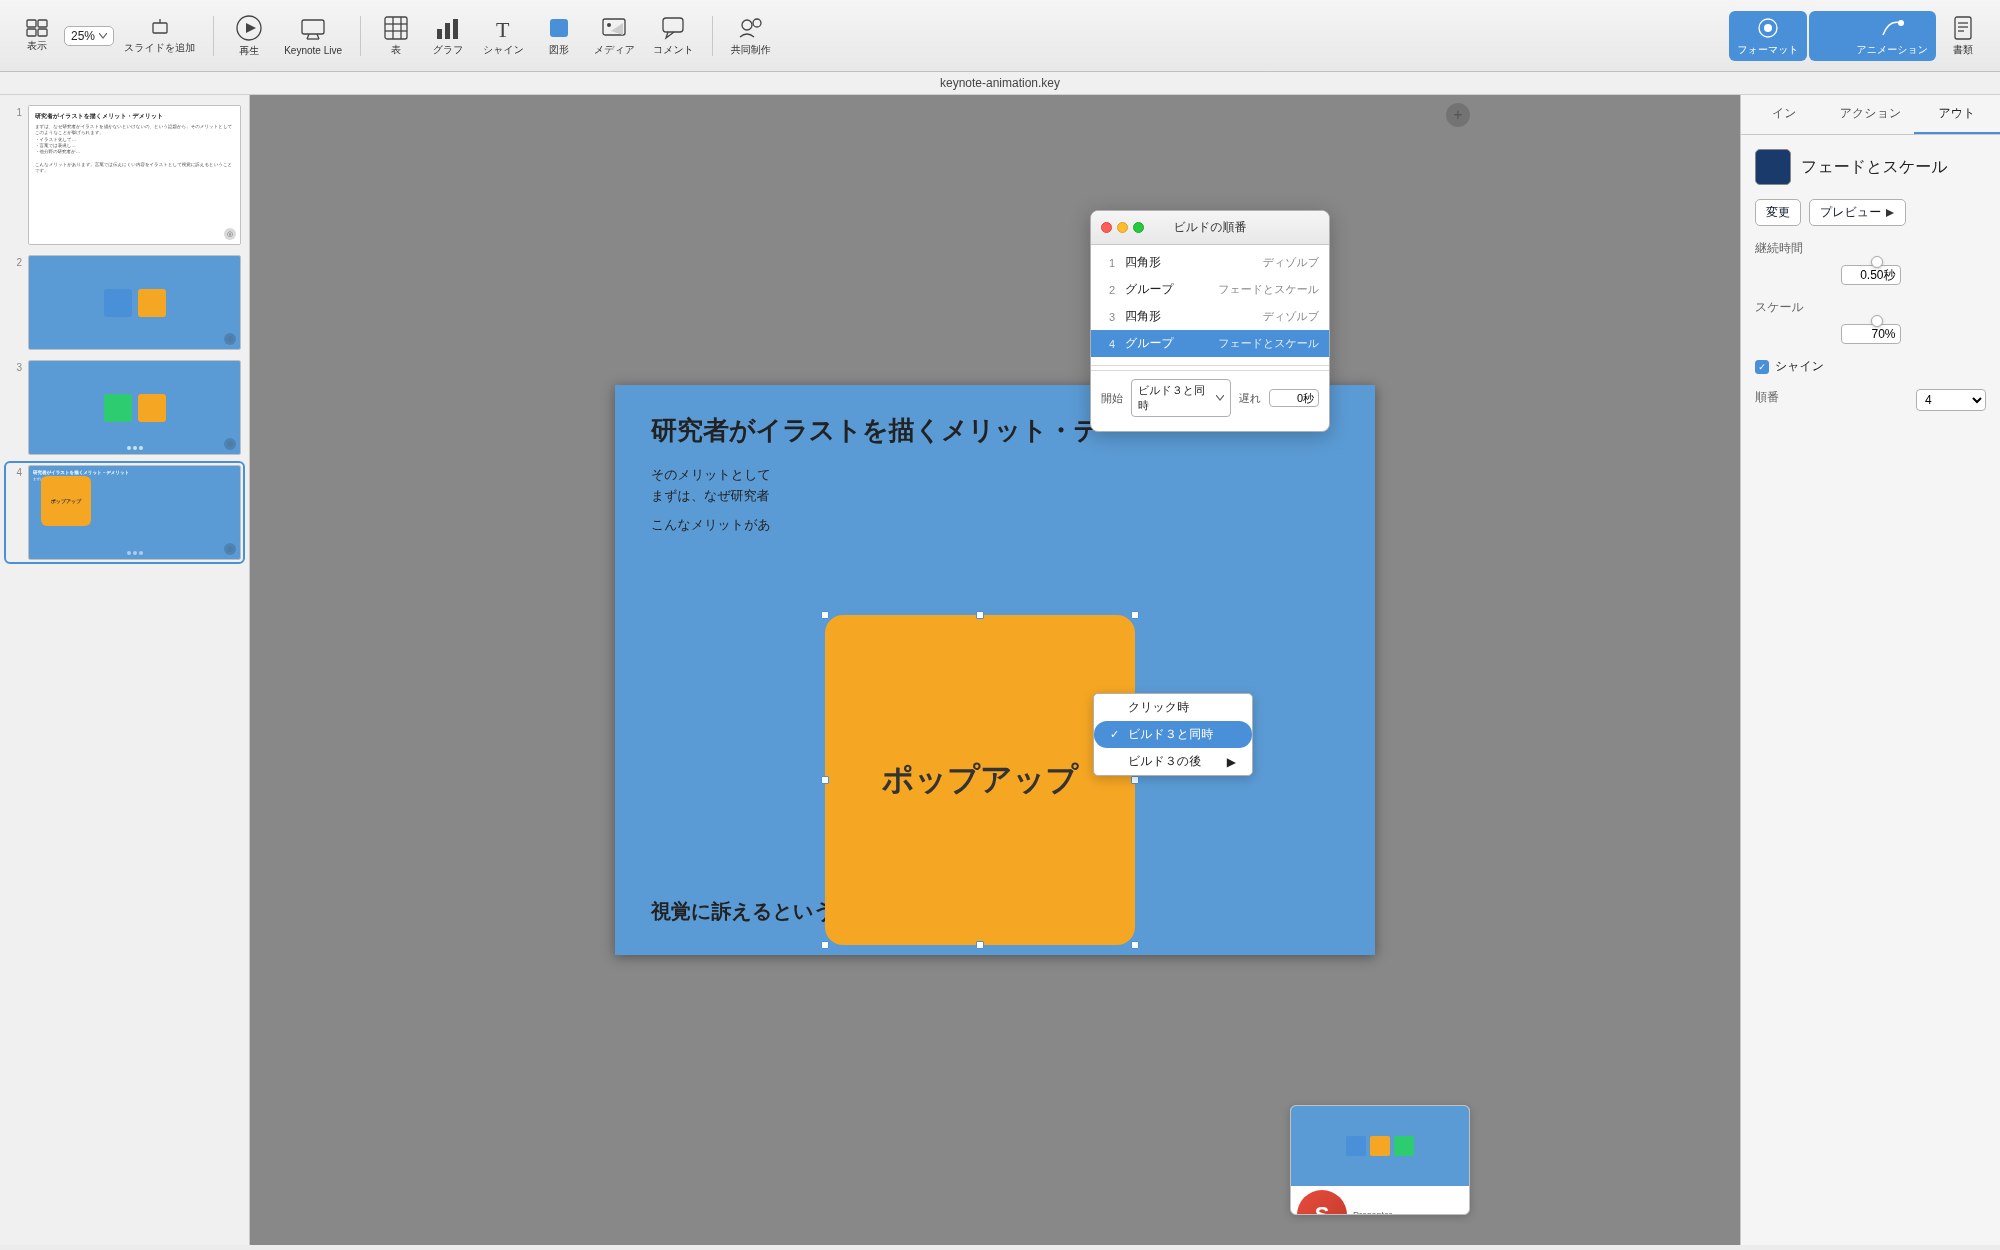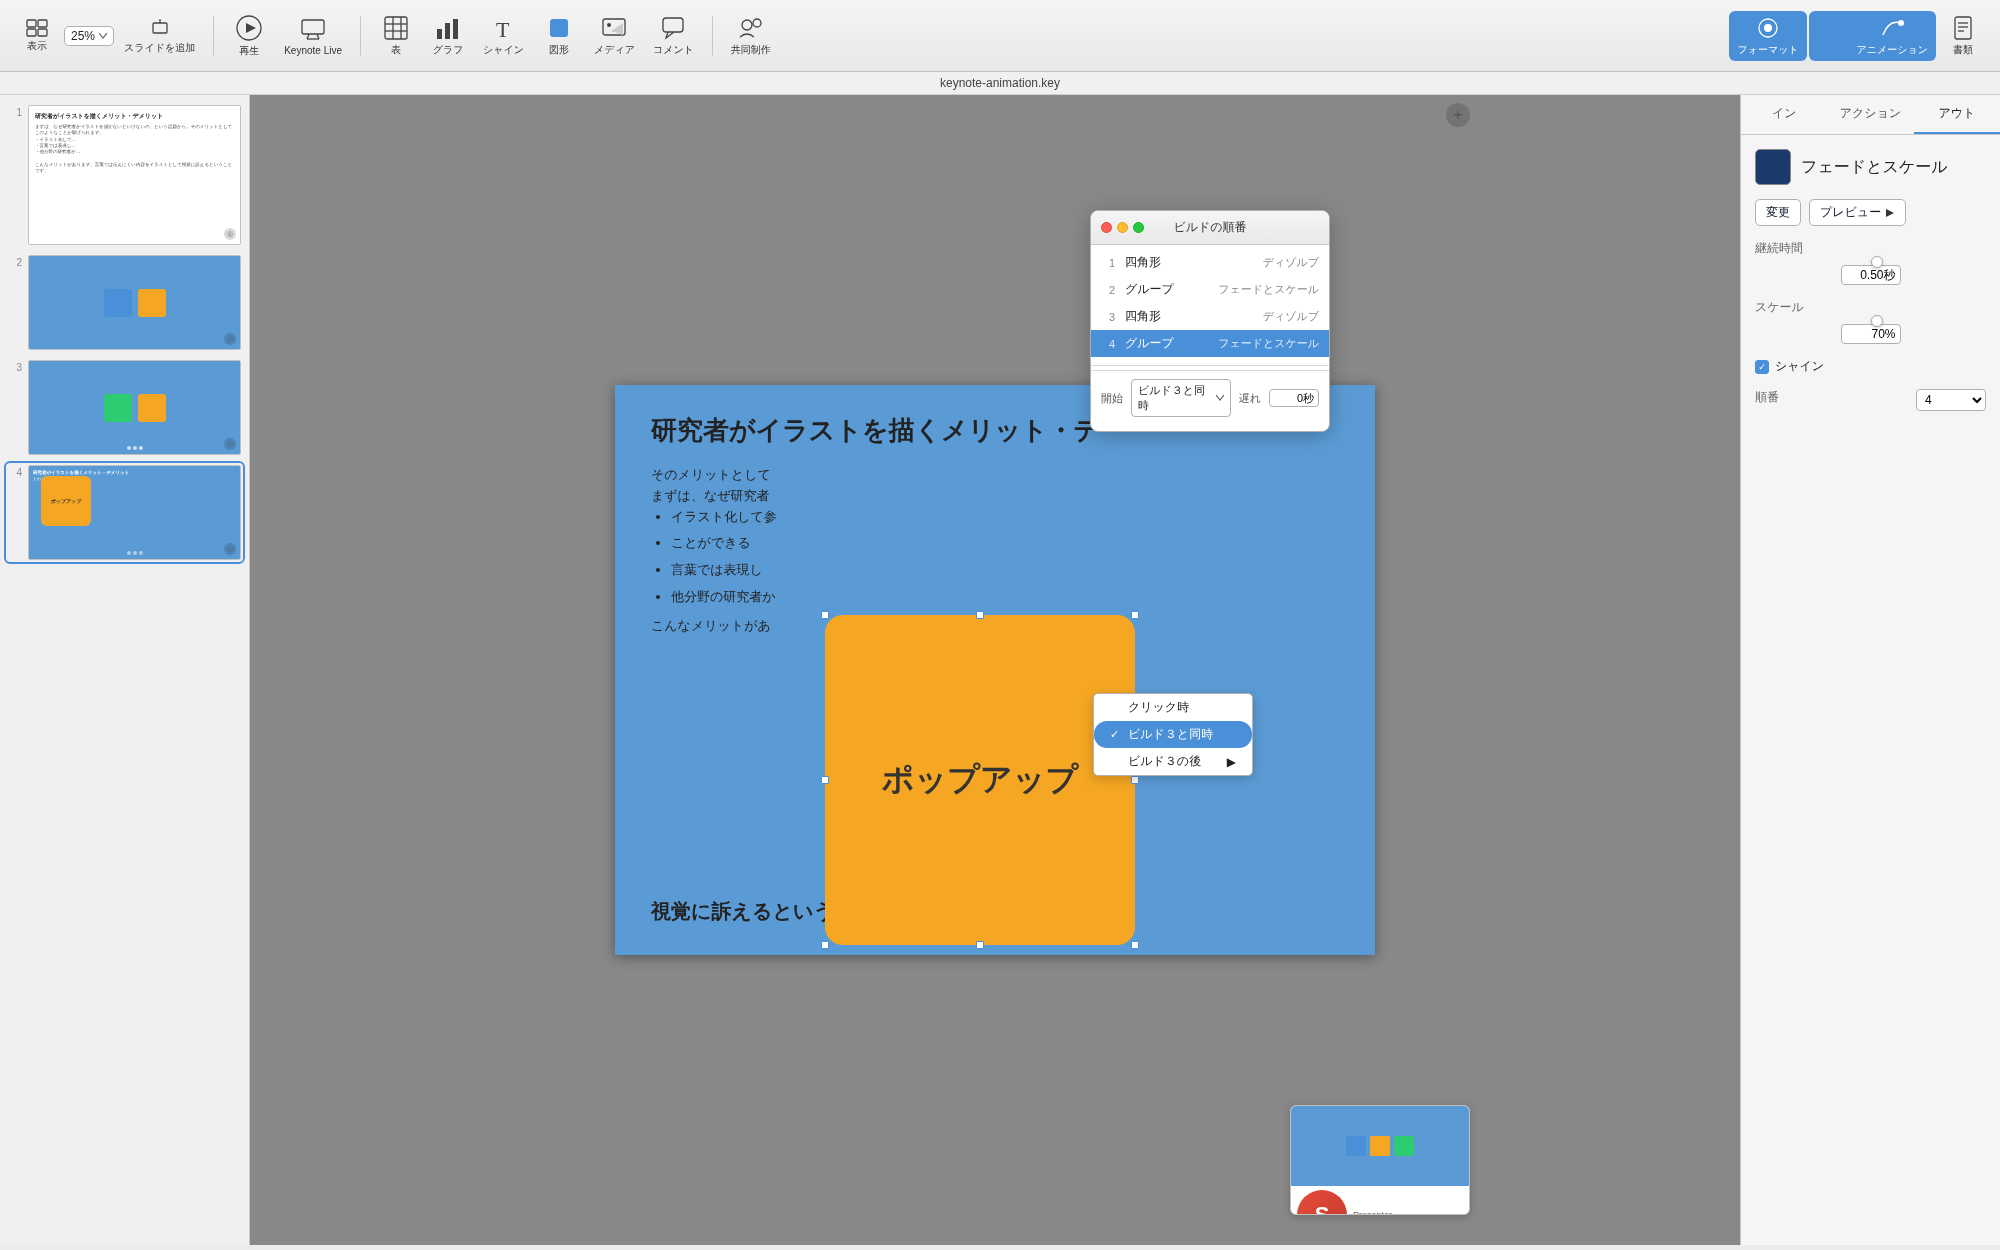--- a/index.html
+++ b/index.html
@@ -824,26 +824,20 @@
   <div class="canvas-area">
 
     <button class="add-slide-btn" style="position:absolute;top:8px;right:270px;">+</button>
 
     <div class="slide-canvas">
 
       <div class="slide-title-text">研究者がイラストを描くメリット・デ</div>
       <div class="slide-body-text">
         <p>そのメリットとして</p>
         <p>まずは、なぜ研究者</p>
-        <ul>
-          <li>イラスト化して参</li>
-          <li>ことができる</li>
-          <li>言葉では表現し</li>
-          <li>他分野の研究者か</li>
-        </ul>
         <p style="margin-top:8px;">こんなメリットがあ</p>
       </div>
 
       <div style="position:absolute;bottom:30px;left:36px;right:36px;font-size:20px;font-weight:bold;color:#222;">視覚に訴えるという こ</div>
 
       <div class="popup-container">
         <div style="width:100%;height:100%;background:#f5a623;border-radius:18px;display:flex;align-items:center;justify-content:center;font-size:32px;font-weight:bold;color:#333;">
           <span>ポップアップ</span>
         </div>
 

